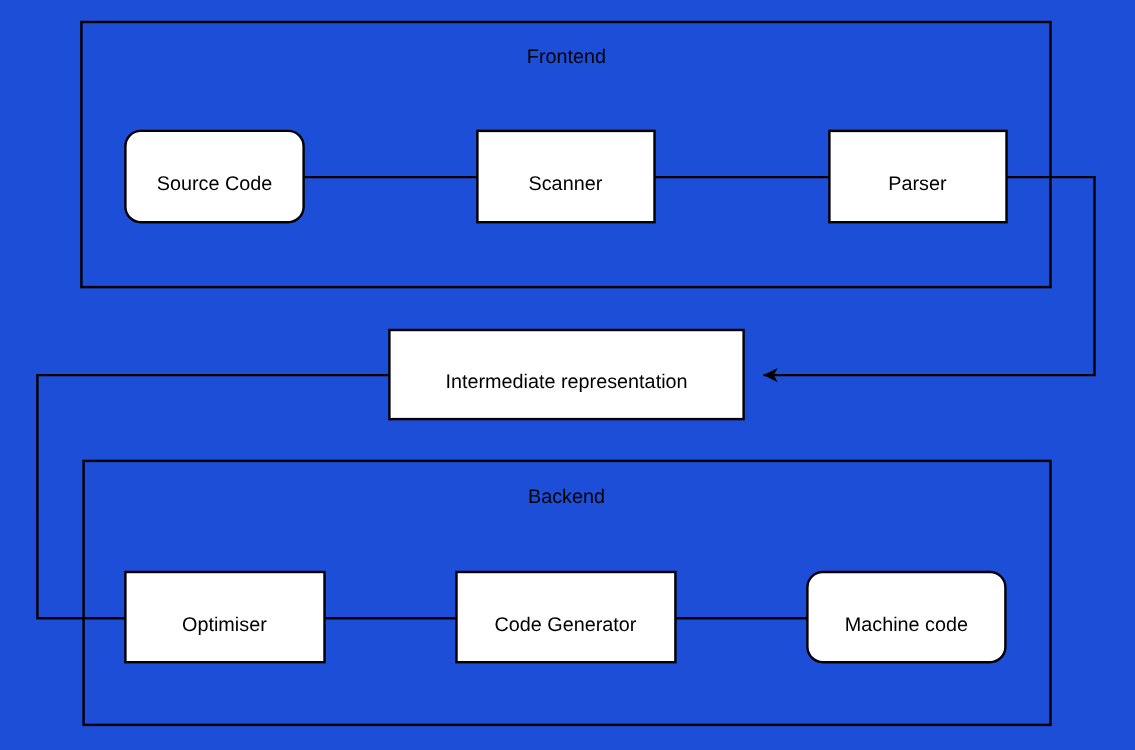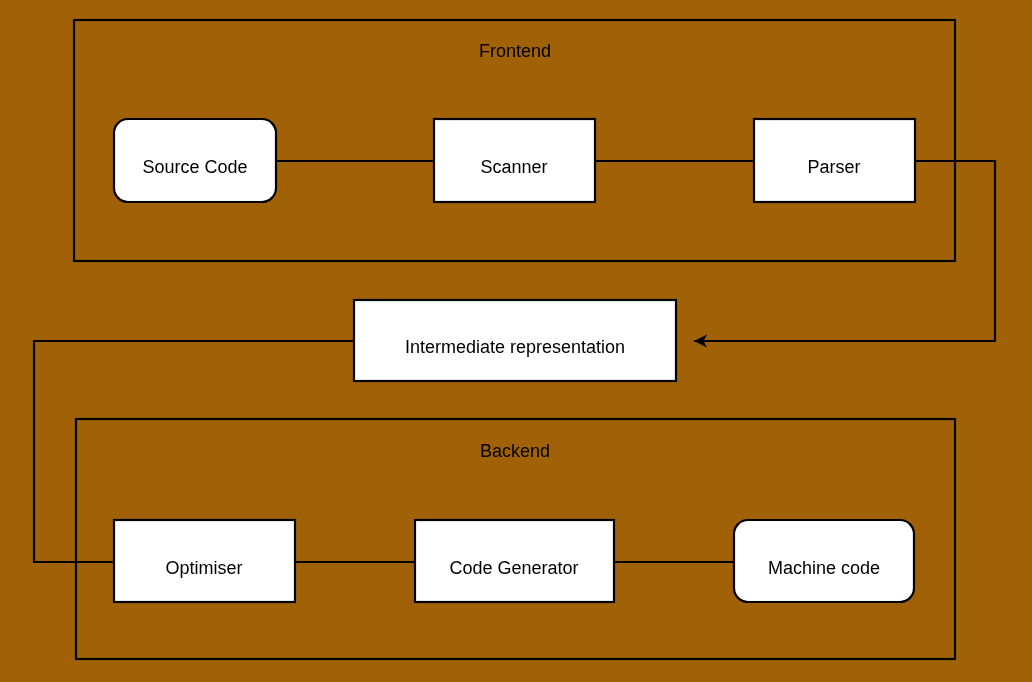--- a/index.html
+++ b/index.html
@@ -8,21 +8,21 @@
     padding: 0;
     background: #ffffff;
   }
   body {
     font-family: "Liberation Sans", sans-serif;
   }
   #canvas {
     position: relative;
     width: 1032px;
     height: 682px;
-    background: #a16207;
+    background: #1d4ed8;
     overflow: hidden;
   }
   #diagram-svg {
     position: absolute;
     left: 0;
     top: 0;
     width: 1032px;
     height: 682px;
   }
   .grp-label {

